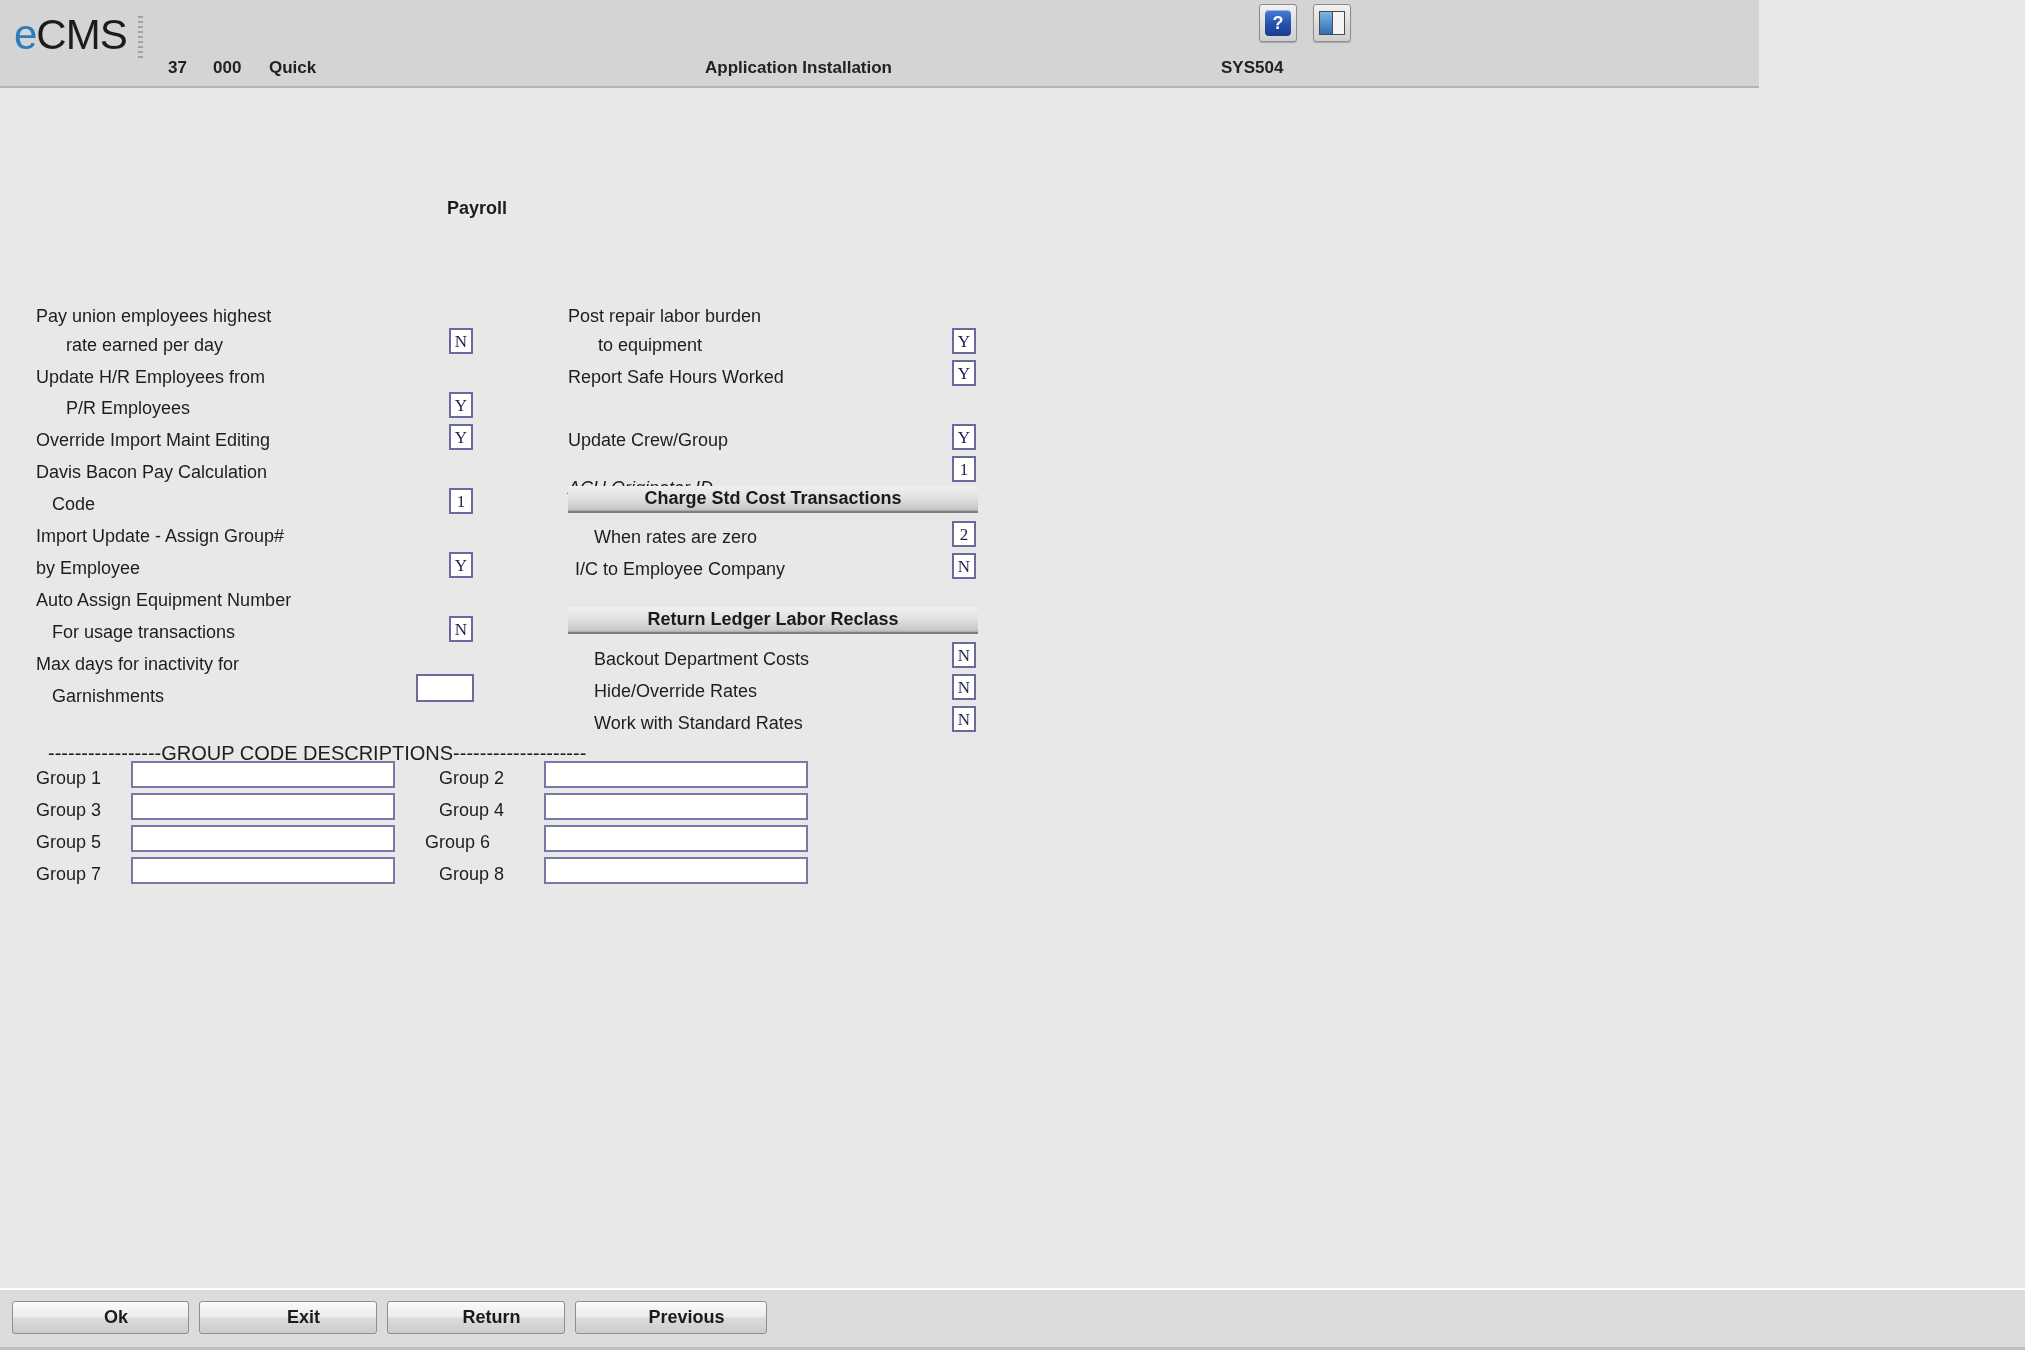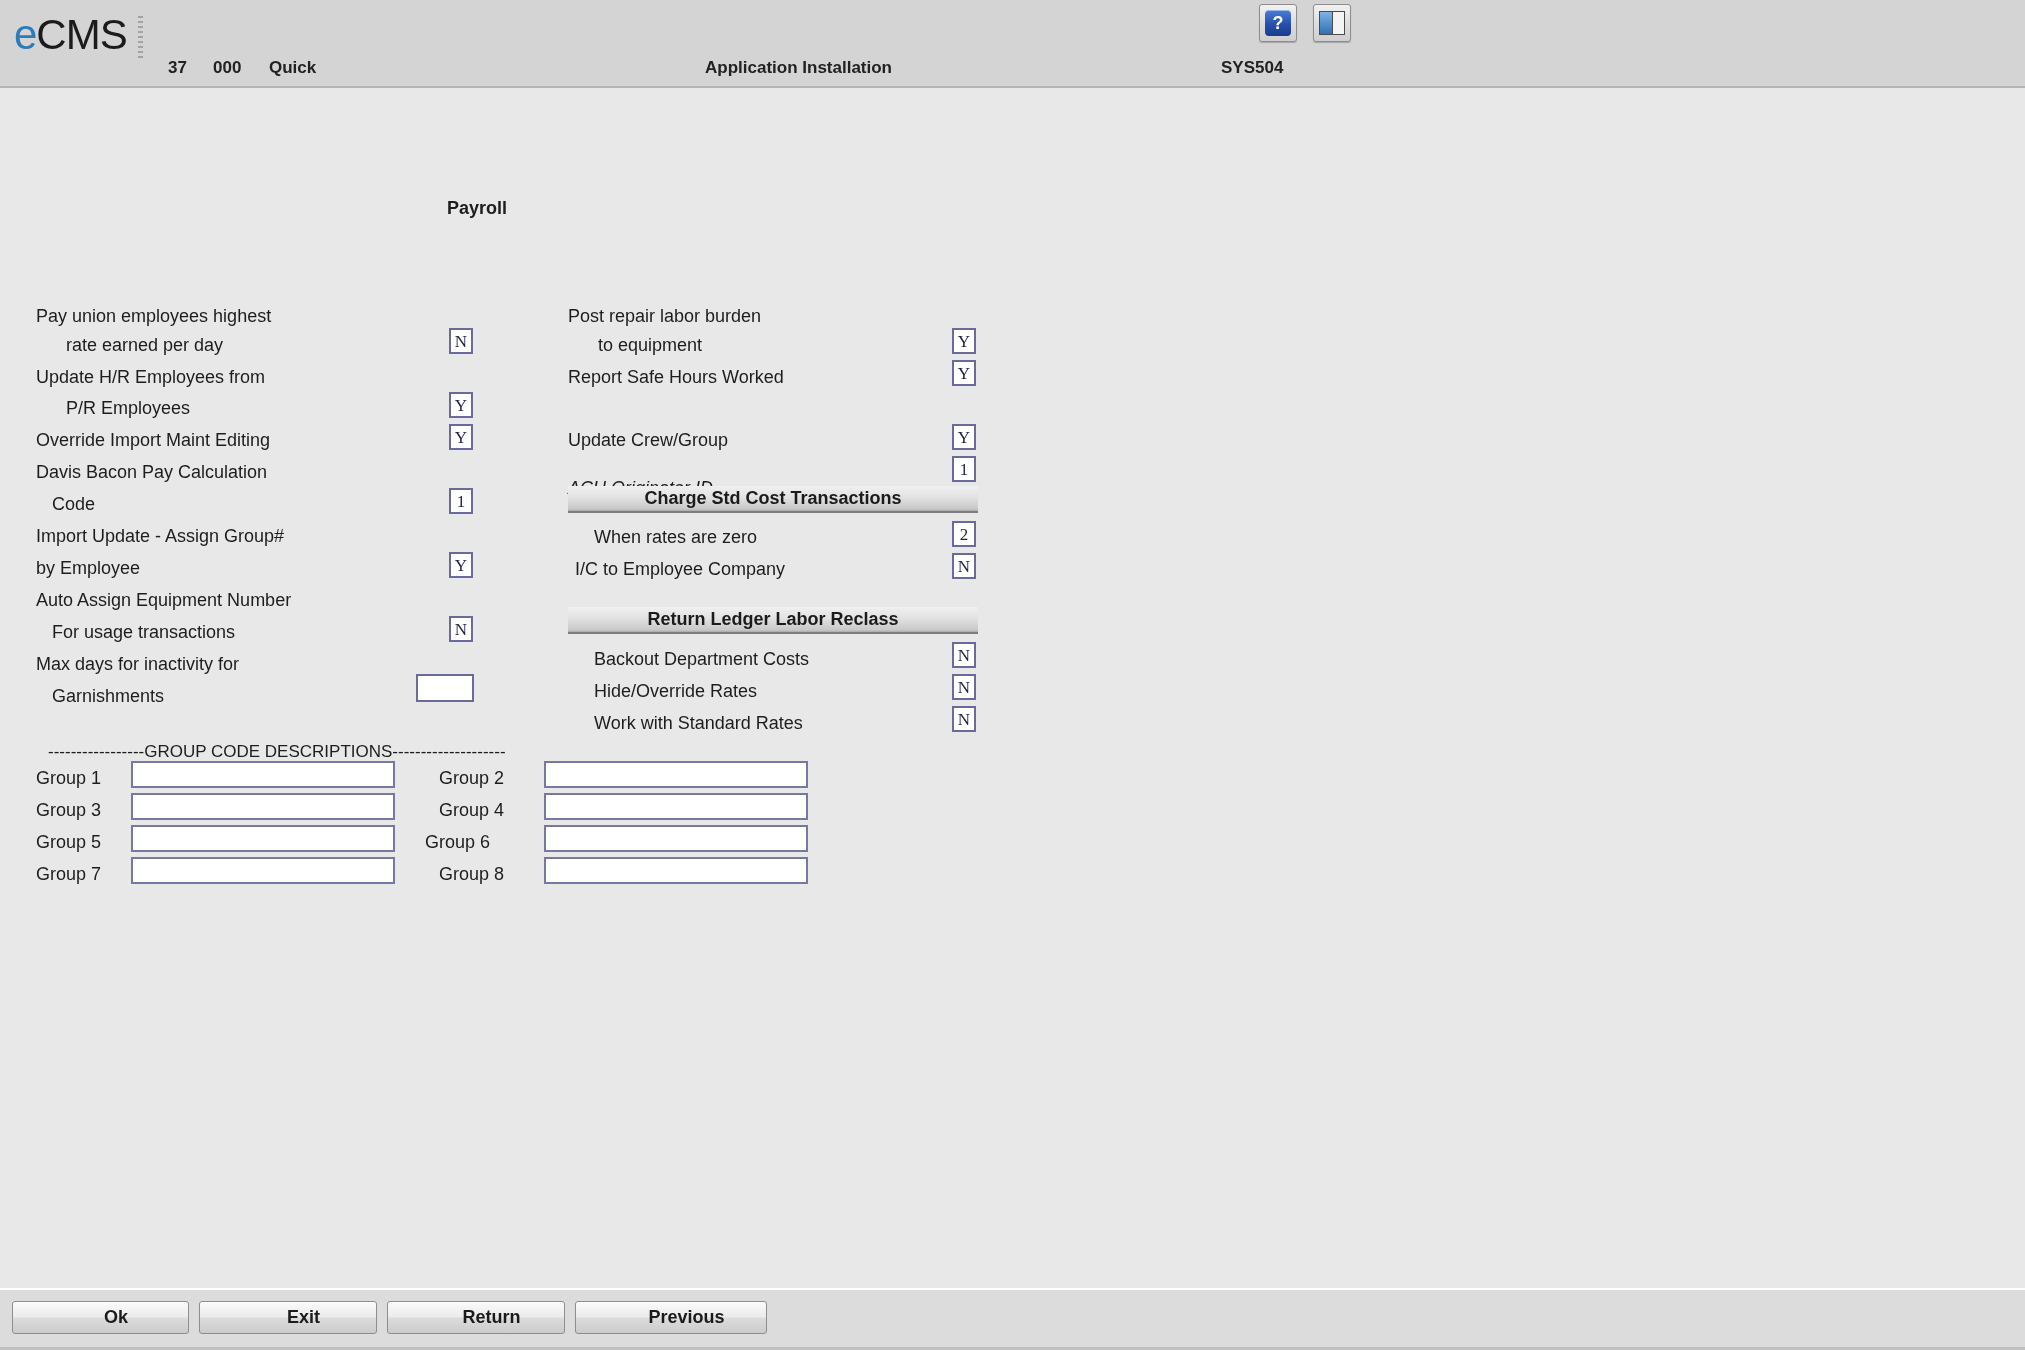--- a/index.html
+++ b/index.html
@@ -14,21 +14,21 @@
     font-family: "Liberation Sans", sans-serif;
     overflow: hidden;
     position: relative;
     -webkit-font-smoothing: antialiased;
   }
 
   
   #app-header {
     position: absolute;
     left: 0; top: 0;
-    width: 2025px;
+    width: 1759px;
     height: 88px;
     background: #d4d4d4;
     border-bottom: 2px solid #b4b4b4;
     box-sizing: border-box;
   }
   #logo {
     position: absolute;
     left: 14px;
     top: 14px;
     font-size: 42px;
@@ -176,21 +176,21 @@
     display: flex;
     align-items: center;
     justify-content: center;
     font-size: 18px;
     font-weight: bold;
     color: #1b1b1b;
   }
 
   #group-divider {
     position: absolute;
-    font-size: 17px;
+    font-size: 20px;
     color: #1d1d1d;
     white-space: nowrap;
     letter-spacing: 0px;
     font-family: "Liberation Sans", sans-serif;
   }
 
   
   #footer {
     position: absolute;
     left: 0;

